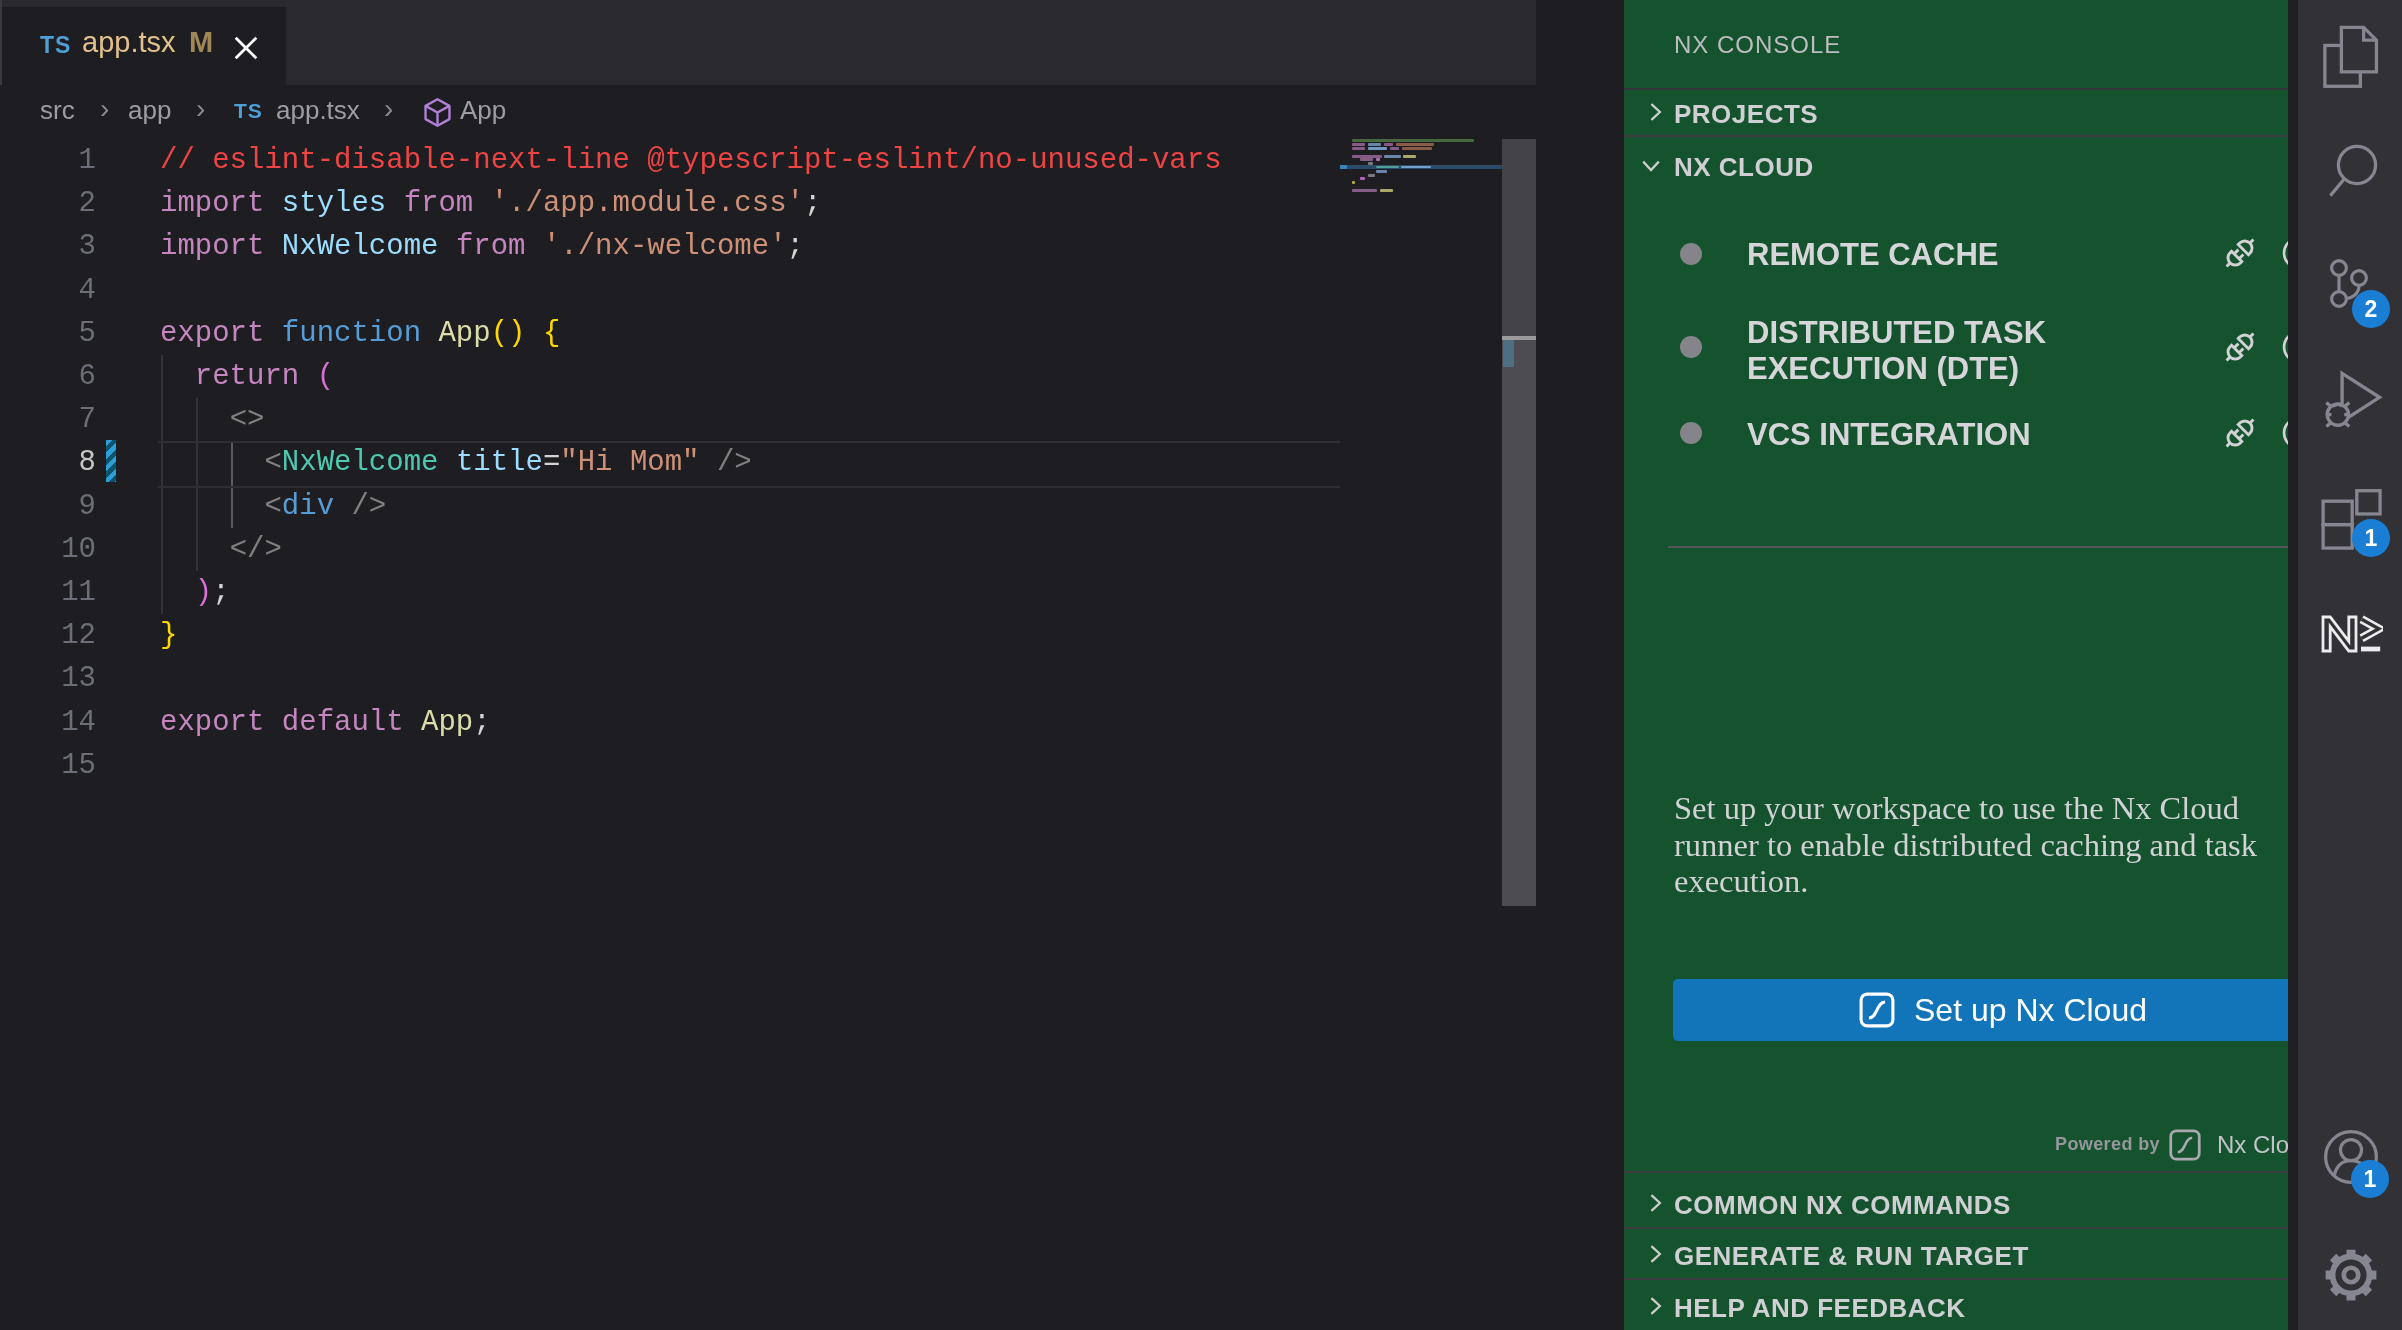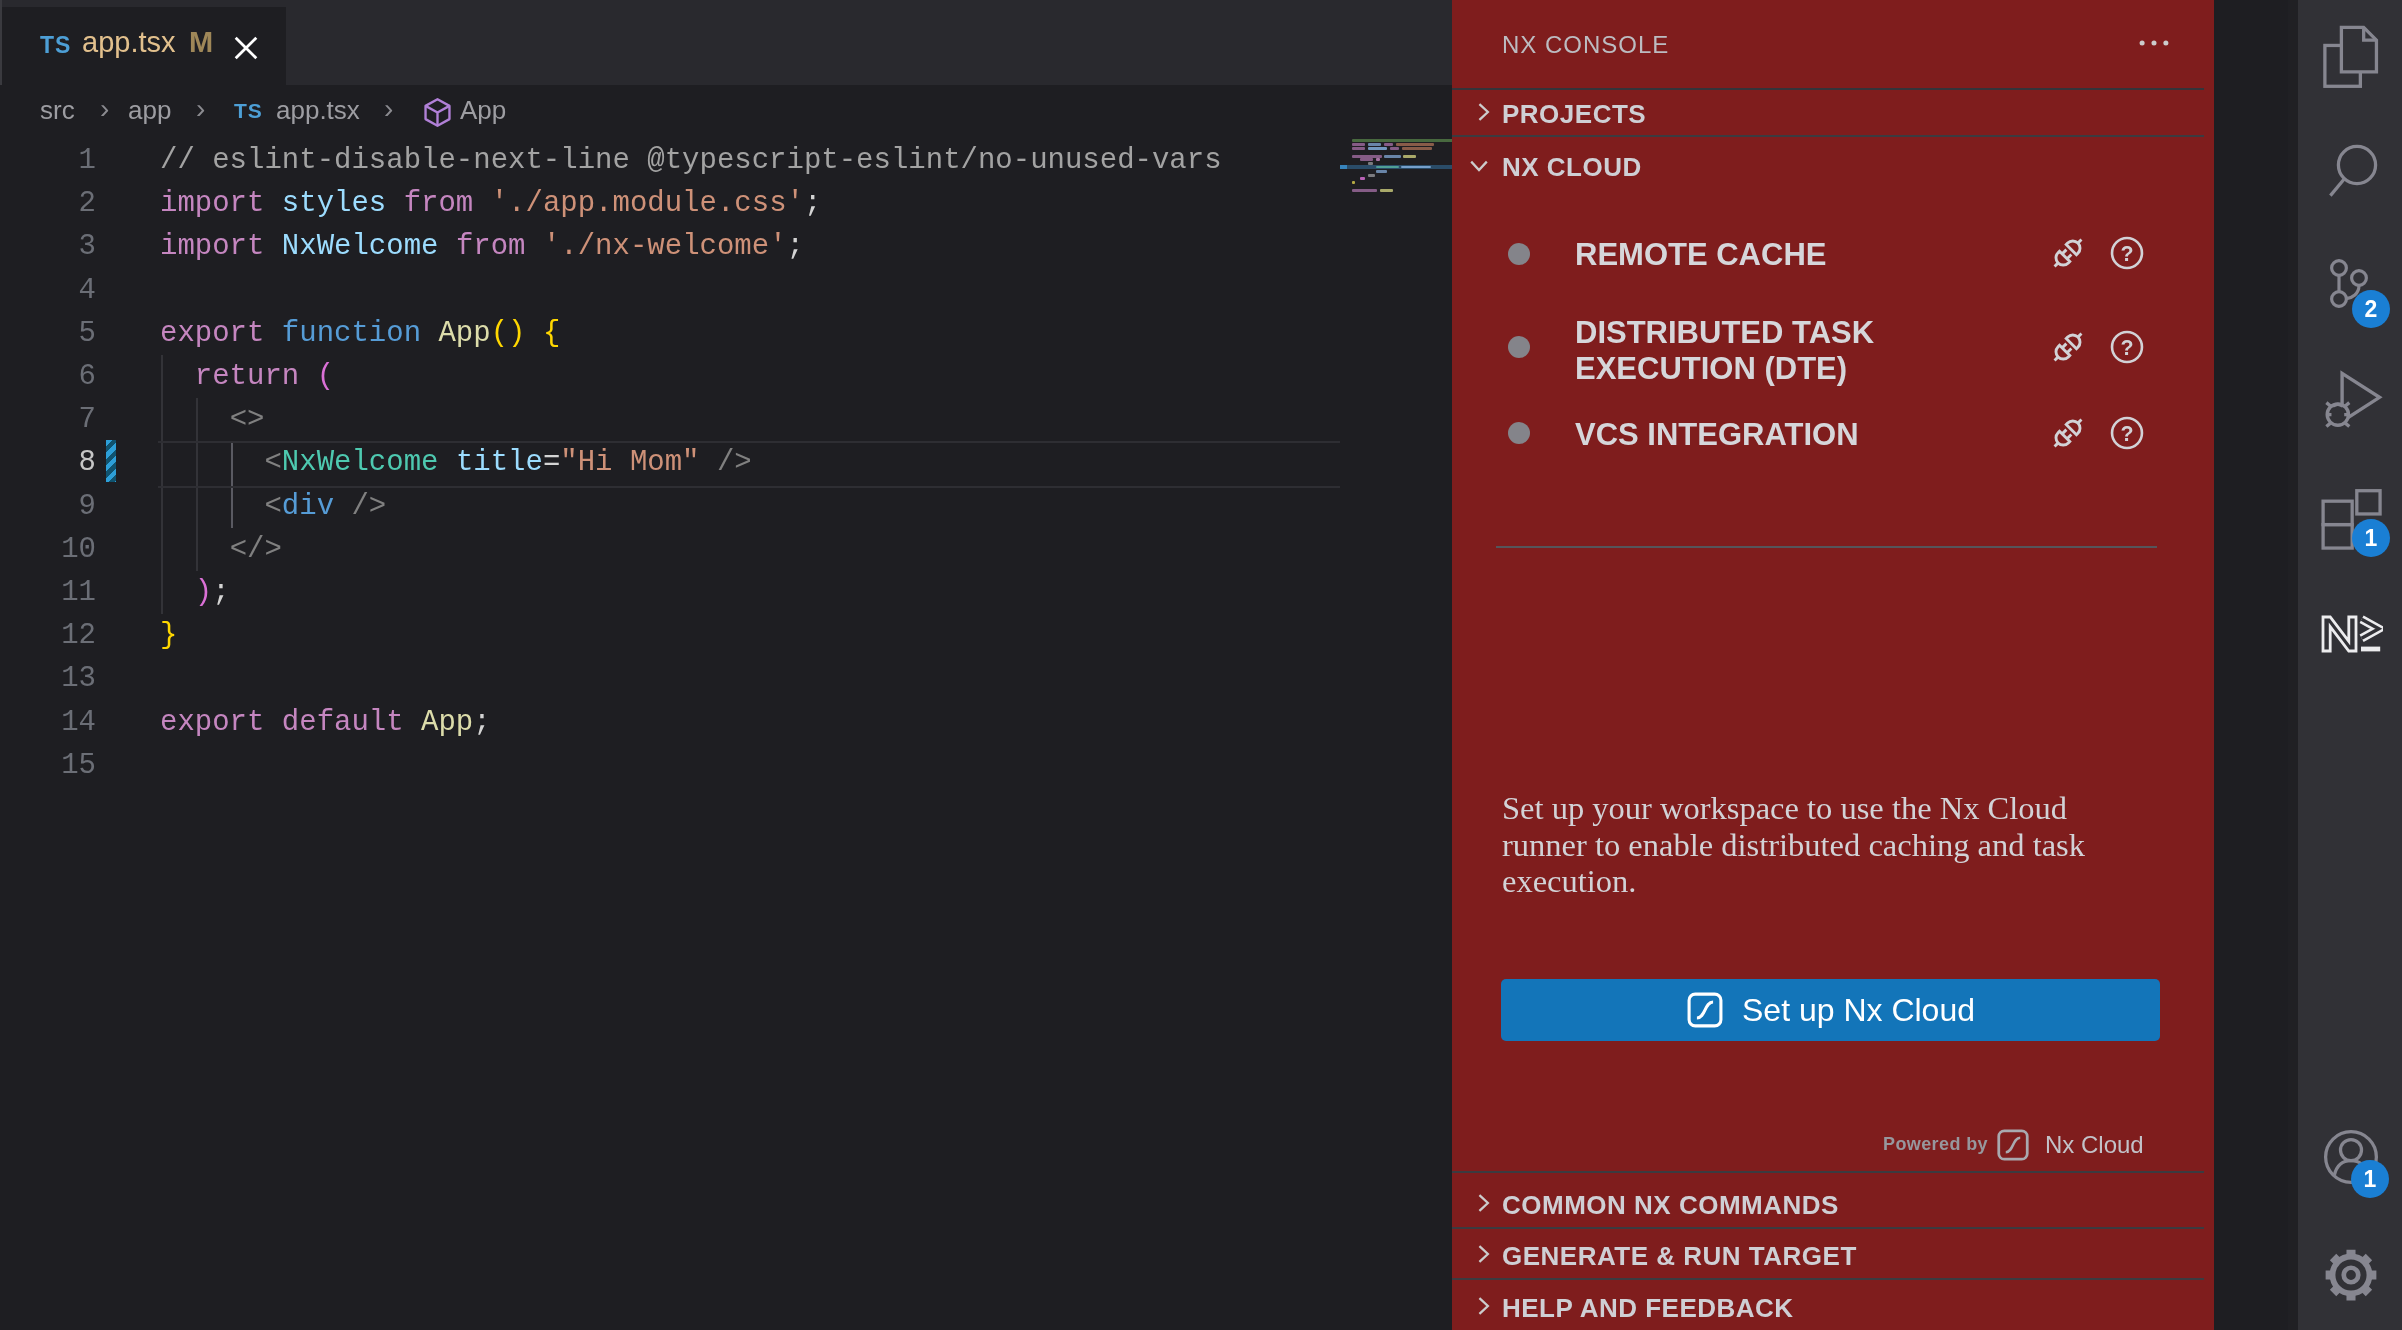--- a/index.html
+++ b/index.html
@@ -16,30 +16,30 @@
 .tabm { position:absolute; left:187px; top:19px; color:#9f8758; font-size:29px; font-weight:bold;}
 
 #crumbs { left:0; top:85px; width:1536px; height:52px; background:#1e1e22; color:#9d9da2; font-size:26px; }
 #crumbs span { position:absolute; top:10px; white-space:pre; }
 
 #editor { left:0; top:137px; width:1536px; height:1193px; background:#1e1e22; }
 .gut { position:absolute; width:96px; text-align:right; color:#6b6e76; font-family:"Liberation Mono", monospace; font-size:29px; line-height:43.2px; height:43.2px; }
 .cl { position:absolute; left:160px; white-space:pre; font-family:"Liberation Mono", monospace; font-size:29px; line-height:43.2px; height:43.2px; color:#d4d4d4; }
 .ig { position:absolute; width:2px; background:#333338; }
 
-.c-com{color:#a3a3a3} .c-kw{color:#C586C0} .c-blue{color:#569CD6}
+.c-com{color:#ef4444} .c-kw{color:#C586C0} .c-blue{color:#569CD6}
 .c-var{color:#9CDCFE} .c-fn{color:#DCDCAA} .c-str{color:#CE9178}
 .c-type{color:#4EC9B0} .c-pn{color:#d4d4d4} .c-b1{color:#FFD700}
 .c-b2{color:#DA70D6} .c-an{color:#808080}
 
 
 .mm { position:absolute; height:3px; border-radius:1px; opacity:0.82; }
 
 
-#panel { left:1452px; top:0; width:762px; height:1330px; background:#7f1d1d; color:#cccccc; }
+#panel { left:1624px; top:0; width:762px; height:1330px; background:#14532d; color:#cccccc; }
 .sep { position:absolute; left:0; width:752px; height:2px; background:#3b3b40; }
 .hdr { position:absolute; left:50px; font-weight:bold; font-size:26px; color:#cfcfd4; letter-spacing:0.5px; white-space:pre;}
 .chev { position:absolute; width:26px; height:26px; }
 .item { position:absolute; font-weight:bold; font-size:31px; color:#d6d6da; letter-spacing:0px; line-height:36px;}
 .bullet { position:absolute; width:22px; height:22px; border-radius:50%; background:#84848a; }
 .para { position:absolute; left:50px; width:652px; font-size:32.5px; line-height:36.6px; color:#d2d2d6; }
 .rowicon { position:absolute; }
 
 #btn { position:absolute; left:49px; top:979px; width:659px; height:62px; background:#1375b9; border-radius:5px; color:#ffffff; font-size:32px; display:flex; align-items:center; justify-content:center; gap:18px;}
 

